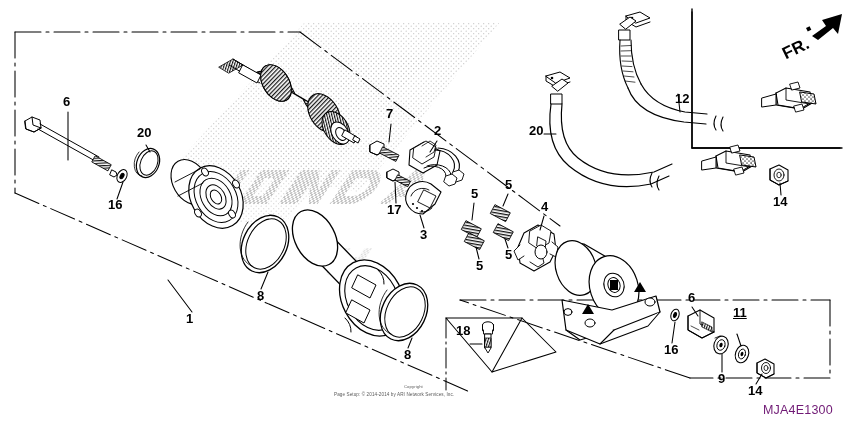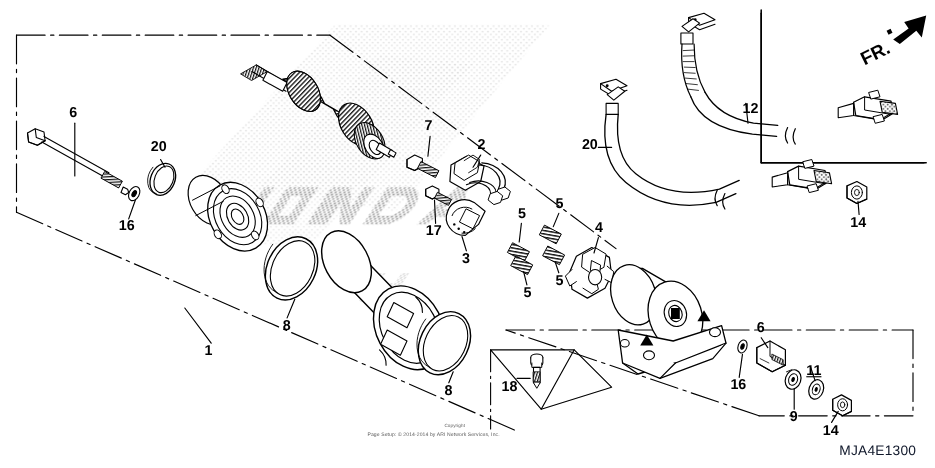--- a/index.html
+++ b/index.html
@@ -33,21 +33,21 @@
     color: #000000;
     line-height: 1;
     white-space: nowrap;
     user-select: none;
   }
   .diagcode {
     position: absolute;
     font-family: "Liberation Sans", sans-serif;
     font-size: 12.5px;
     letter-spacing: 0.2px;
-    color: #0f172a;
+    color: #701a75;
     white-space: nowrap;
   }
   .copyline {
     position: absolute;
     font-family: "Liberation Sans", sans-serif;
     font-size: 4.6px;
     color: #5a5a5a;
     white-space: nowrap;
     letter-spacing: 0.1px;
   }
@@ -502,30 +502,30 @@
   <div class="callout" style="left:471px; top:187px;">5</div>
   <div class="callout" style="left:505px; top:178px;">5</div>
   <div class="callout" style="left:476px; top:259px;">5</div>
   <div class="callout" style="left:505px; top:248px;">5</div>
   <div class="callout" style="left:63px;  top:95px;">6</div>
   <div class="callout" style="left:386px; top:107px;">7</div>
   <div class="callout" style="left:257px; top:289px;">8</div>
   <div class="callout" style="left:404px; top:348px;">8</div>
   <div class="callout" style="left:718px; top:372px;">9</div>
   <div class="callout" style="left:688px; top:291px;">6</div>
-  <div class="callout" style="left:733px; top:330px;text-decoration:underline;">11</div>
+  <div class="callout" style="left:733px; top:306px;text-decoration:underline;">11</div>
   <div class="callout" style="left:675px; top:92px;">12</div>
   <div class="callout" style="left:529px; top:124px;">20</div>
   <div class="callout" style="left:773px; top:195px;">14</div>
   <div class="callout" style="left:748px; top:384px;">14</div>
   <div class="callout" style="left:137px; top:126px;">20</div>
   <div class="callout" style="left:108px; top:198px;">16</div>
   <div class="callout" style="left:664px; top:343px;">16</div>
   <div class="callout" style="left:387px; top:203px;">17</div>
-  <div class="callout" style="left:456px; top:344px;">18</div>
+  <div class="callout" style="left:456px; top:324px;">18</div>
 
   <div class="frlabel" style="left:788px; top:44px;">FR.</div>
 
   <div class="copyline small" style="left:404px; top:384px;">Copyright</div>
 
   <div class="copyline" style="left:334px; top:392px;">Page Setup: © 2014-2014 by ARI Network Services, Inc.</div>
 
   <div class="diagcode" style="left:763px; top:403px;">MJA4E1300</div>
 
 </div>

